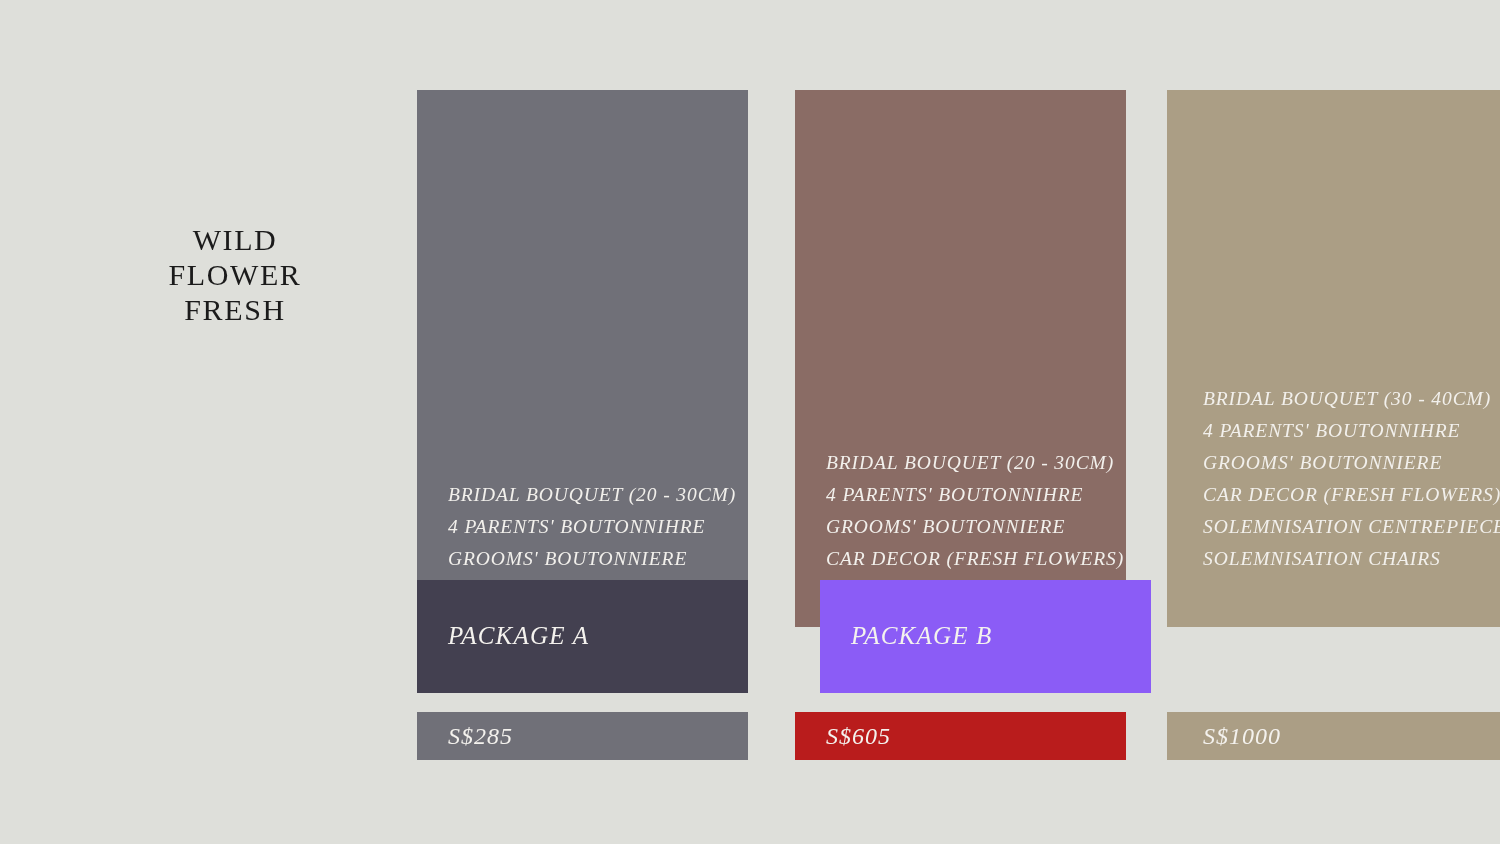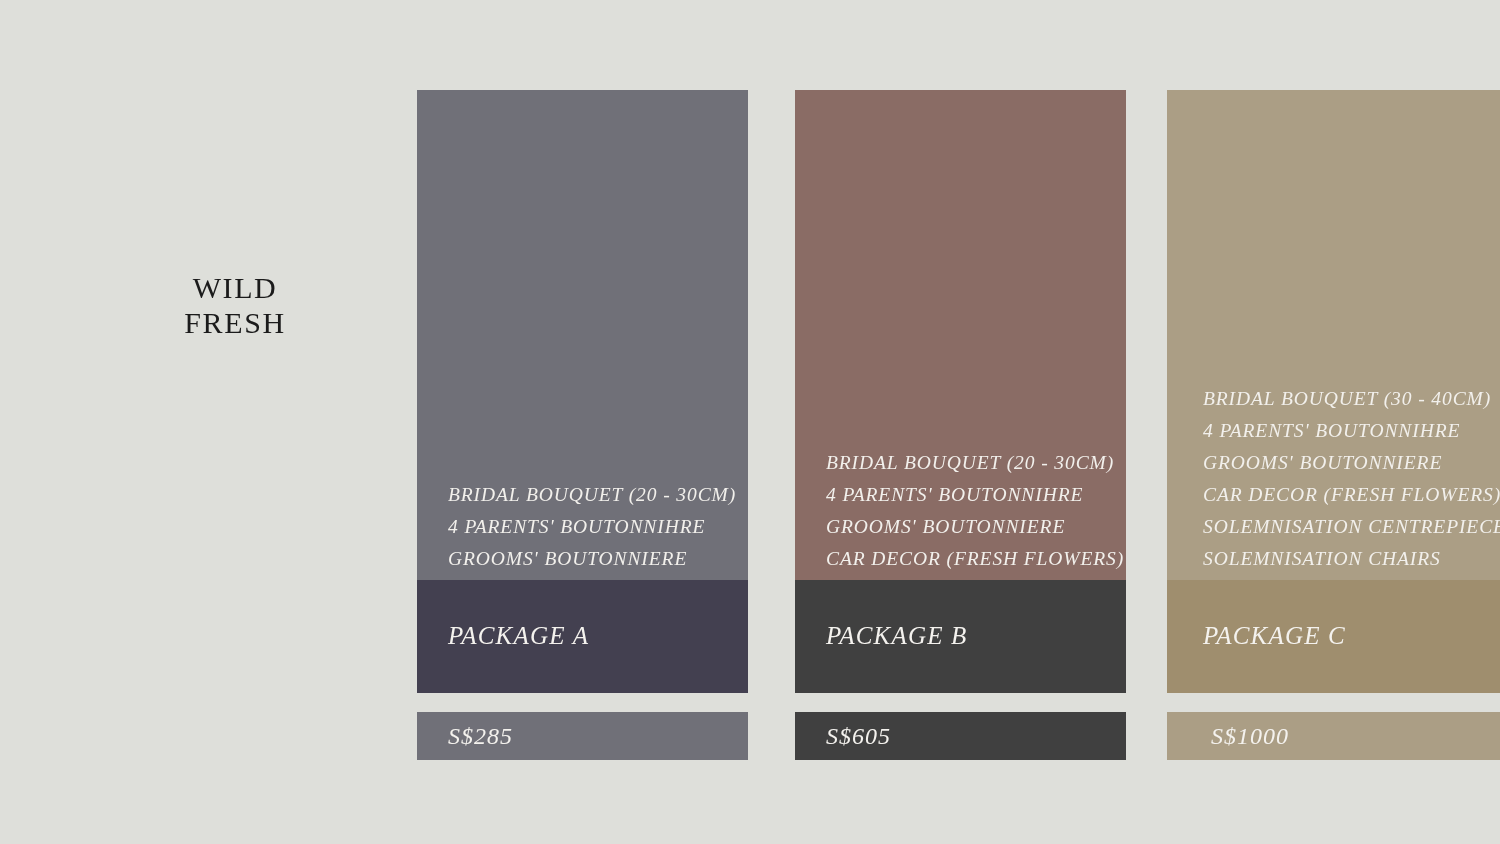--- a/index.html
+++ b/index.html
@@ -110,29 +110,30 @@
   .price-label {
     position: absolute;
     left: 31px;
     top: 11px;
     color: #f4f2ee;
     font-style: italic;
     font-size: 24px;
     letter-spacing: 1px;
     white-space: nowrap;
   }
-  .col-c .price-label { left: 36px; margin-left: 8px; }
+  .col-c .price-label { left: 36px; }
 </style>
 </head>
 <body style="background: rgb(222, 223, 218);">
 
 <div class="stage">
 
-  <div class="logo" style="color: rgb(27, 27, 27); margin-top: 48px;">
+  <div class="logo" style="color: rgb(27, 27, 27);">
     <span class="logo-line">WILD</span>
+    <span class="logo-line">FLOWER</span>
     <span class="logo-line">FRESH</span>
   </div>
 
   <div class="column col-a">
     <div class="card" style="background: rgb(112, 112, 120);">
       <div class="card-features">
         <span class="feature">BRIDAL BOUQUET (20 - 30CM)</span>
         <span class="feature">4 PARENTS' BOUTONNIHRE</span>
         <span class="feature">GROOMS' BOUTONNIERE</span>
       </div>
@@ -147,40 +148,37 @@
 
   <div class="column col-b">
     <div class="card" style="background: rgb(138, 108, 101);">
       <div class="card-features">
         <span class="feature">BRIDAL BOUQUET (20 - 30CM)</span>
         <span class="feature">4 PARENTS' BOUTONNIHRE</span>
         <span class="feature">GROOMS' BOUTONNIERE</span>
         <span class="feature">CAR DECOR (FRESH FLOWERS)</span>
       </div>
     </div>
-    <div class="band" style="background: #404040;">
+    <div class="band" style="background: #8b5cf6; margin-left: 25px;">
       <span class="band-label">PACKAGE B</span>
     </div>
-    <div class="price-bar" style="background: #404040; padding-left: 20px;">
+    <div class="price-bar" style="background: #b91c1c; padding-left: 20px;">
       <span class="price-label">S$605</span>
     </div>
   </div>
 
   <div class="column col-c">
     <div class="card" style="background: rgb(171, 158, 133);">
       <div class="card-features">
         <span class="feature">BRIDAL BOUQUET (30 - 40CM)</span>
         <span class="feature">4 PARENTS' BOUTONNIHRE</span>
         <span class="feature">GROOMS' BOUTONNIERE</span>
         <span class="feature">CAR DECOR (FRESH FLOWERS)</span>
         <span class="feature">SOLEMNISATION CENTREPIECE</span>
         <span class="feature">SOLEMNISATION CHAIRS</span>
       </div>
     </div>
-    <div class="band" style="background: rgb(159, 142, 110);">
-      <span class="band-label">PACKAGE C</span>
-    </div>
     <div class="price-bar" style="background: rgb(171, 158, 133);">
       <span class="price-label">S$1000</span>
     </div>
   </div>
 
 </div>
 
 </body></html>

